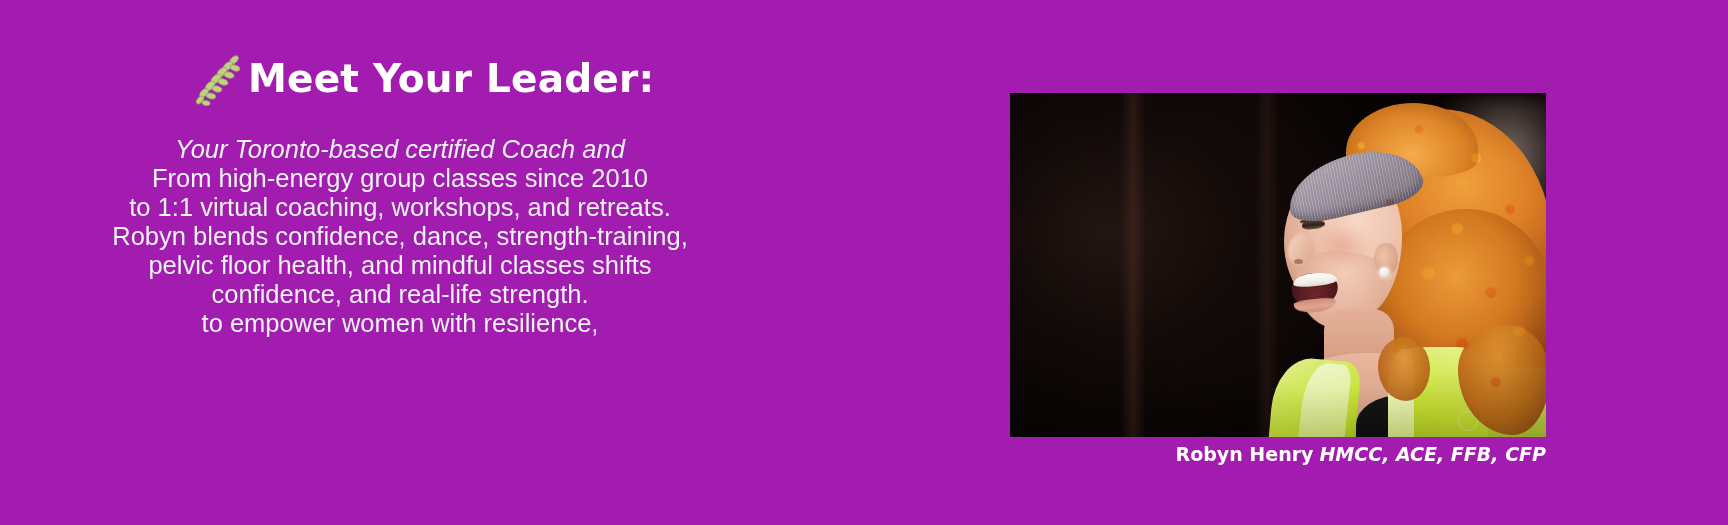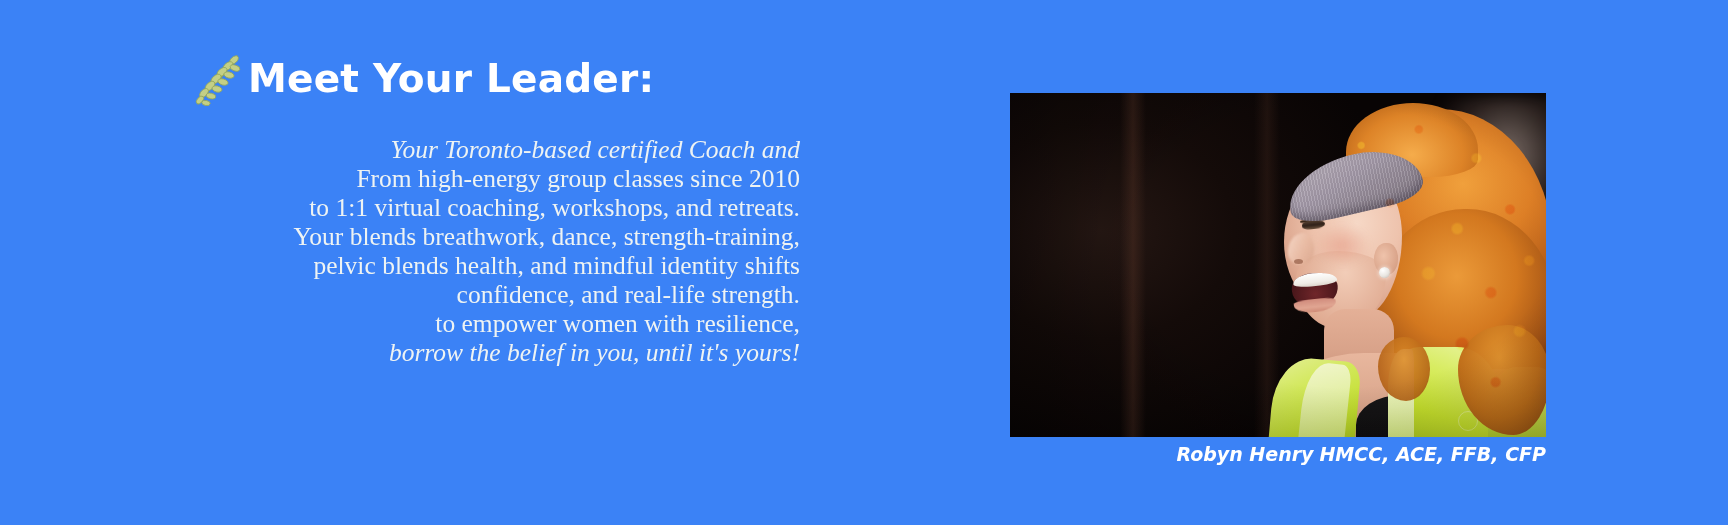--- a/index.html
+++ b/index.html
@@ -59,25 +59,25 @@
     letter-spacing: 0.2px;
     white-space: nowrap;
     line-height: 1;
   }
 
   #bio-block {
     position: absolute;
     left: 0;
     top: 135px;
     width: 800px;
-    text-align: right;
+    text-align: center;
     color: #eef3f3;
     font-size: 25.5px;
     line-height: 29px;
-    font-family: Liberation Serif, serif;
+    font-family: Liberation Sans, sans-serif;
   }
 
   #bio-block .line {
     display: block;
     white-space: nowrap;
   }
   #bio-block .line.italic {
     font-style: italic;
   }
 
@@ -439,32 +439,31 @@
     top: 443px;
     width: 536px;
     text-align: right;
     font-family: "DejaVu Sans", sans-serif;
     font-size: 19px;
     color: #ffffff;
     white-space: nowrap;
   }
   #caption-name {
     font-weight: bold;
-    font-style: italic;
     text-align: right;
   }
   #caption-creds {
     font-style: italic;
     font-weight: bold;
   }
 </style>
 </head>
 <body>
 
-<div id="slide" style="background: #3b82f6;">
+<div id="slide" style="background: #a21caf;">
 
   <div id="left-column">
 
     <div id="heading-row">
       <svg id="sprig-icon" viewBox="0 0 52 56">
         <g stroke="#8fa357" stroke-width="1.3" fill="none" stroke-linecap="round">
           <path d="M47 4 C40 14, 30 26, 20 36 C15 41, 11 46, 8 52"></path>
           <path d="M35 17 C31 22, 27 27, 23 31"></path>
           <path d="M26 29 C22 34, 18 39, 15 43"></path>
           <path d="M41 11 C38 17, 34 22, 30 27"></path>
@@ -485,25 +484,24 @@
           <ellipse cx="16" cy="51" rx="4.2" ry="2.5" transform="rotate(10 16 51)"></ellipse>
         </g>
       </svg>
       <div id="page-title" style="color: rgb(255, 255, 255);">Meet Your Leader:</div>
     </div>
 
     <div id="bio-block" style="color: rgb(238, 243, 243);">
         <span class="line italic">Your Toronto-based certified Coach and</span>
         <span class="line">From high-energy group classes since 2010</span>
         <span class="line">to 1:1 virtual coaching, workshops, and retreats.</span>
-        <span class="line">Your blends breathwork, dance, strength-training,</span>
-        <span class="line">pelvic blends health, and mindful identity shifts</span>
+        <span class="line">Robyn blends confidence, dance, strength-training,</span>
+        <span class="line">pelvic floor health, and mindful classes shifts</span>
         <span class="line">confidence, and real-life strength.</span>
         <span class="line">to empower women with resilience,</span>
-        <span class="line italic">borrow the belief in you, until it's yours!</span>
       </div>
 
   </div>
 
   <div id="photo-frame">
     <div id="photo">
       <div class="backdrop-seam seam-a"></div>
       <div class="backdrop-seam seam-b"></div>
       <div class="bg-glow"></div>
       <div class="bg-glow2"></div>

